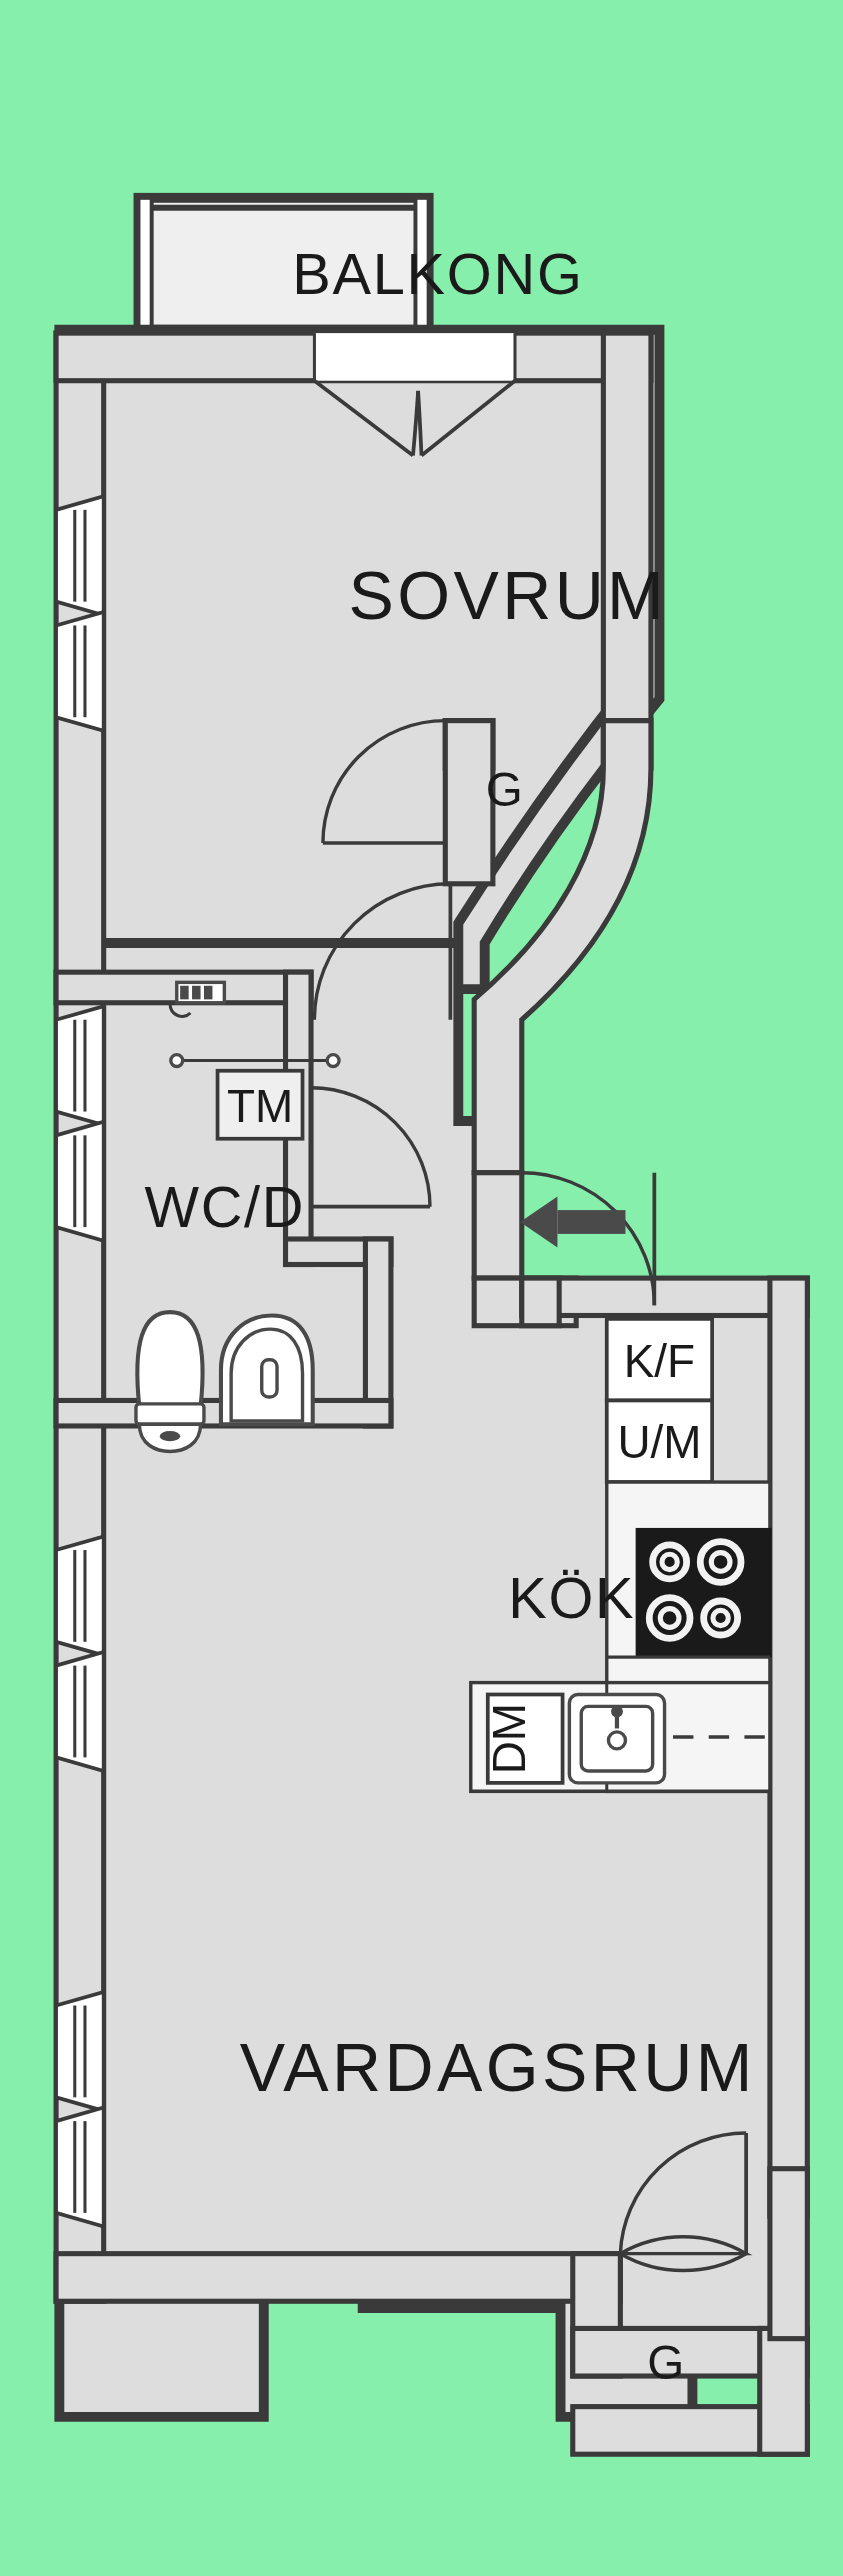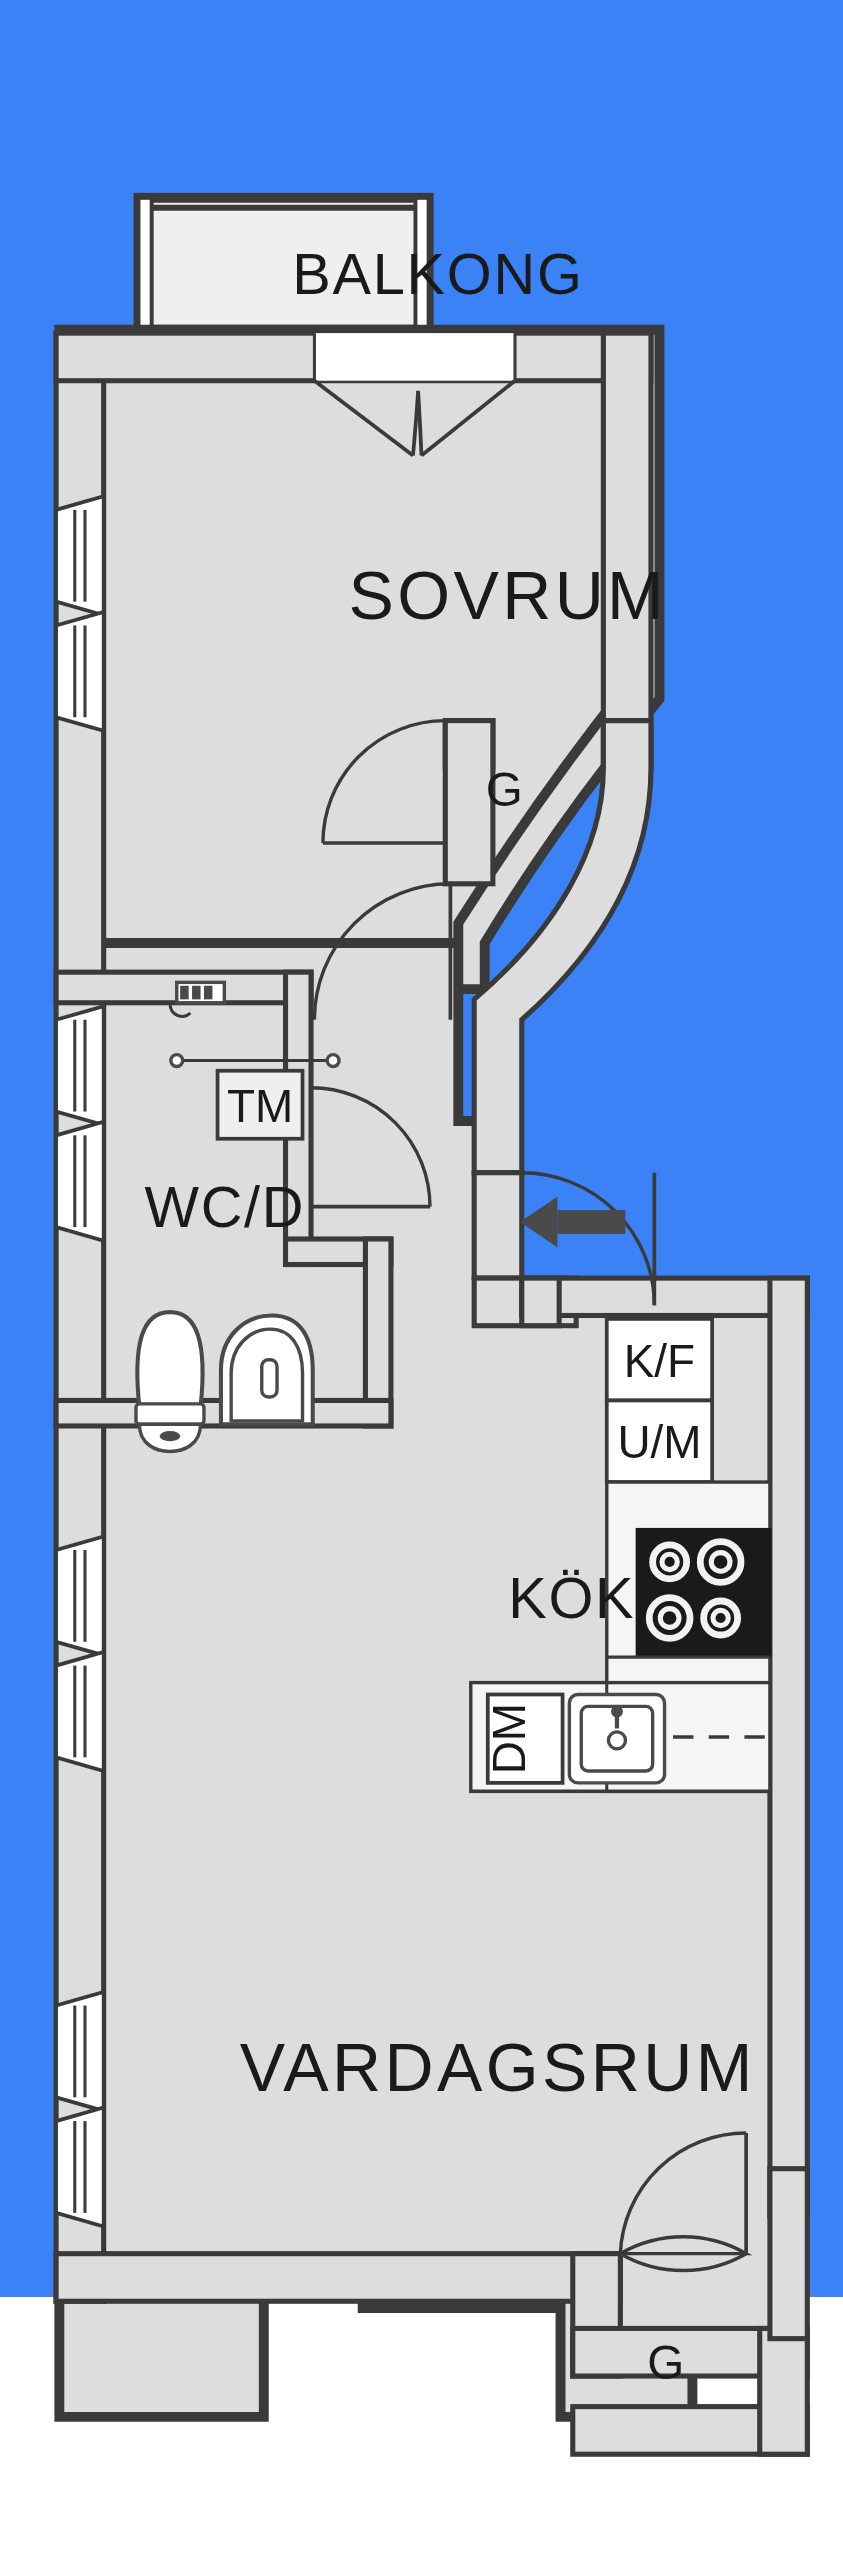--- a/index.html
+++ b/index.html
@@ -1,17 +1,17 @@
 <!DOCTYPE html>
 <html style="font-size:14px"><head>
 <meta charset="utf-8">
 <style>
   html,body{margin:0;padding:0;background:#ffffff;}
   body{width:843px;height:2576px;font-family:"Liberation Sans",sans-serif;overflow:hidden;}
-  #plan-root{position:relative;width:843px;height:2297px;background:#3b82f6;}
+  #plan-root{position:relative;width:843px;height:2576px;background:#86efac;}
   svg#floorplan{display:block;width:843px;height:2576px;}
   .room-label{font-family:"Liberation Sans",sans-serif;fill:#1a1a1a;font-weight:400;}
   .room-label-lg{font-size:40px;letter-spacing:2px;}
   .room-label-md{font-size:34px;letter-spacing:1px;}
   .room-label-sm{font-size:28px;letter-spacing:0.5px;}
   .appliance-label{font-family:"Liberation Sans",sans-serif;fill:#1a1a1a;font-size:27px;letter-spacing:0px;}
   .wallfill{fill:#dddddd;stroke:#3a3a3a;stroke-width:3;stroke-linejoin:miter;}
   .balcfill{fill:#efefef;stroke:#3a3a3a;stroke-width:3;}
   .thinline{fill:none;stroke:#3a3a3a;stroke-width:2.2;}
   .hairline{fill:none;stroke:#3a3a3a;stroke-width:1.8;}

